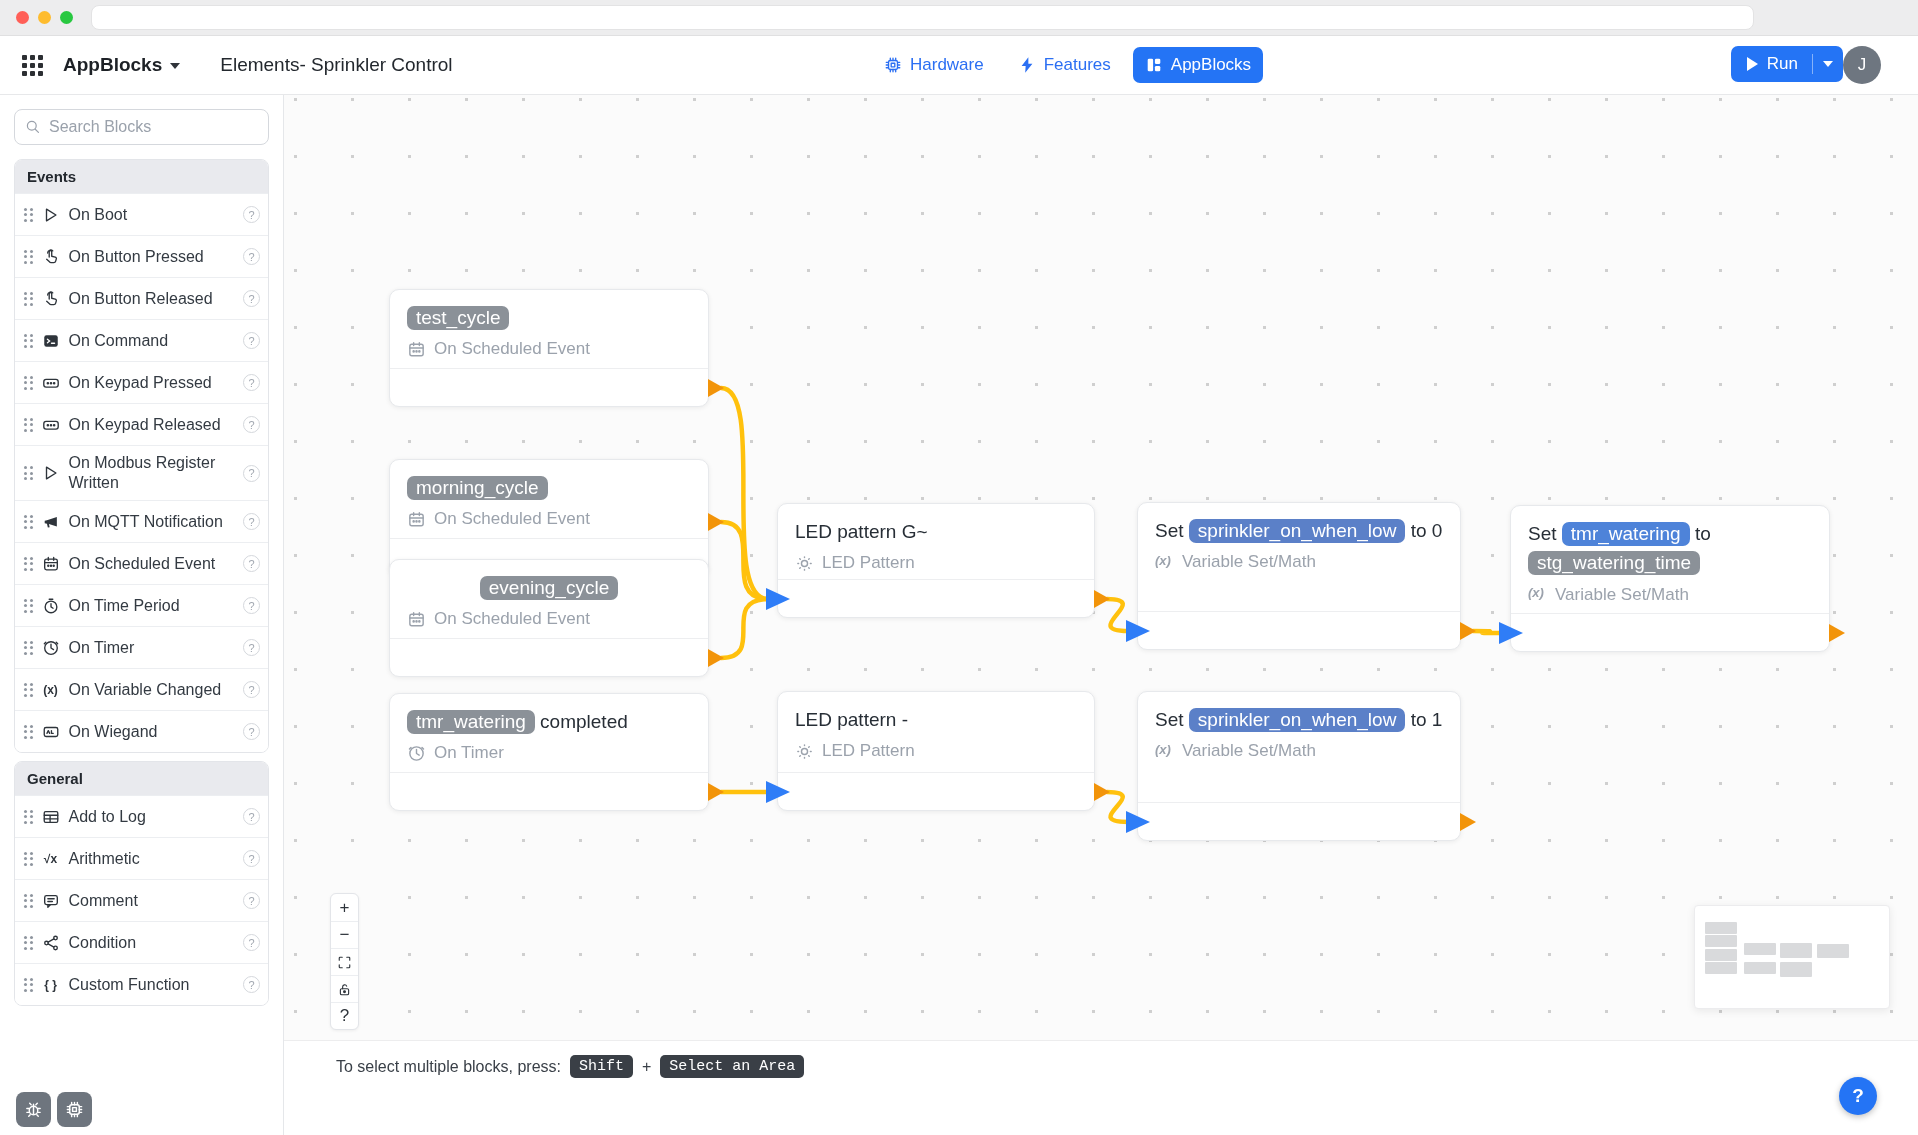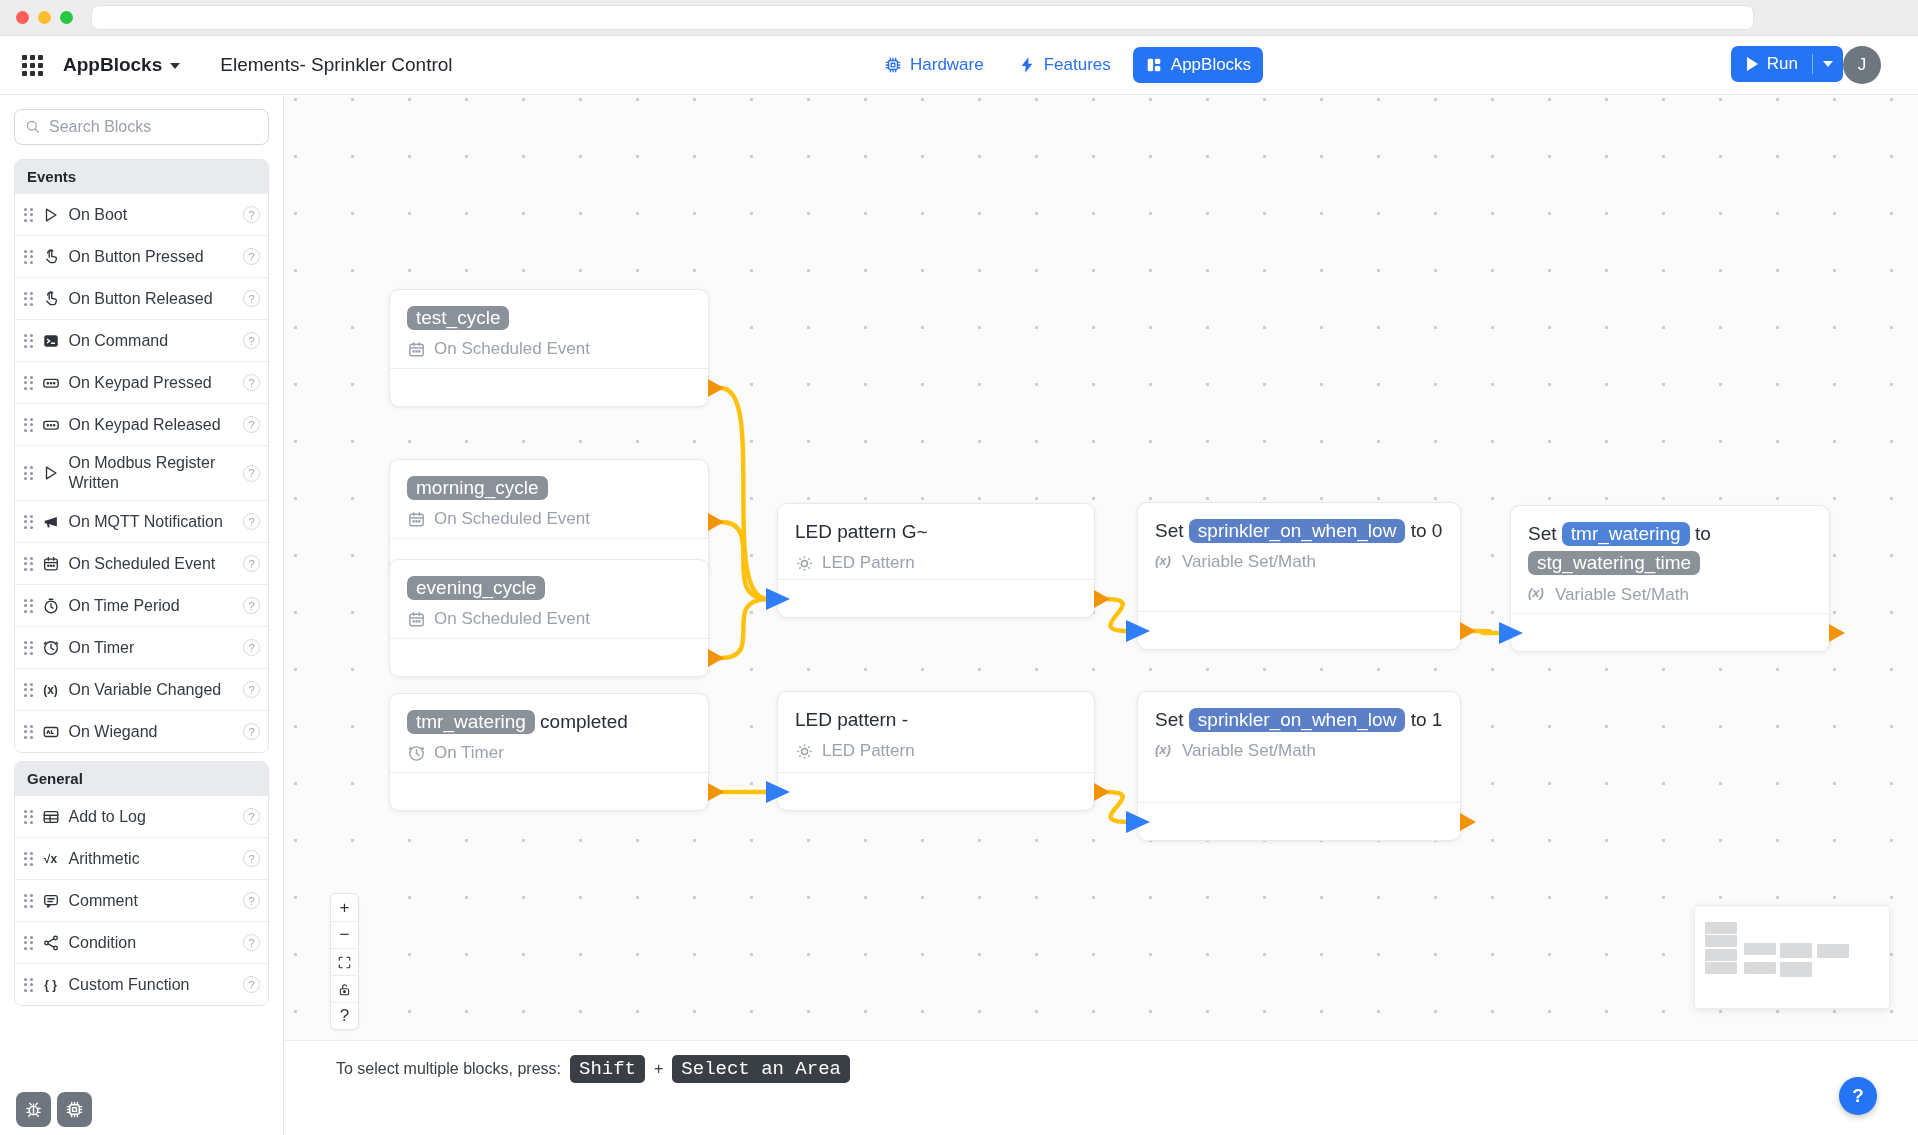--- a/index.html
+++ b/index.html
@@ -69,21 +69,21 @@
 .canvas-controls{position:absolute;left:46px;top:798px;width:29px;background:#fff;border:1px solid #e3e5e9;border-radius:6px;box-shadow:0 1px 3px rgba(0,0,0,.06);z-index:6}
 .ctrl-btn{height:27px;display:flex;align-items:center;justify-content:center;font-size:17px;color:#2e343b;border-top:1px solid #eceef1;cursor:pointer}
 .ctrl-btn:first-child{border-top:0}
 .ctrl-btn .icon{width:15px;height:15px}
 
 .minimap{position:absolute;right:28px;bottom:126px;width:196px;height:104px;background:#fff;border:1px solid #ececee;border-radius:4px;box-shadow:0 2px 8px rgba(0,0,0,.08);z-index:6;cursor:pointer}
 .mini-rect{position:absolute;background:#d9dadc;border-radius:1px}
 
 .hint-strip{position:absolute;left:0;right:0;bottom:0;height:95px;background:#fff;border-top:1px solid #ededee;z-index:4}
 .hint{position:absolute;left:52px;top:14px;display:flex;align-items:center;gap:9px;font-size:16px;color:#3a4048}
-.keycap{background:#3a3f46;color:#fff;font-family:"Liberation Mono","DejaVu Sans Mono",monospace;font-size:19px;padding:3px 9px;border-radius:5px}
+.keycap{background:#3a3f46;color:#fff;font-family:"Liberation Mono","DejaVu Sans Mono",monospace;font-size:15px;padding:3px 9px;border-radius:5px}
 .help-fab{position:absolute;right:41px;bottom:20px;width:38px;height:38px;border-radius:50%;background:#2474f5;color:#fff;display:flex;align-items:center;justify-content:center;font-size:19px;font-weight:700;box-shadow:0 2px 6px rgba(0,0,0,.25);z-index:7;cursor:pointer}
 
 .bl-btns{position:absolute;left:16px;bottom:8px;display:flex;gap:6px;z-index:8}
 .bl-btn{width:35px;height:35px;border-radius:8px;background:#6e757e;color:#fff;display:flex;align-items:center;justify-content:center;cursor:pointer}
 .bl-btn .icon{width:19px;height:19px;color:#fff}
 </style>
 </head>
 <body>
 
 <div class="chrome">
@@ -522,21 +522,21 @@
                 <circle cx="7" cy="12" r="0.6" fill="currentColor"></circle>
                 <circle cx="10" cy="12" r="0.6" fill="currentColor"></circle>
                 <circle cx="13" cy="12" r="0.6" fill="currentColor"></circle>
               </svg>
             </span>
             <span>On Scheduled Event</span>
           </div>
         </div>
         <div class="block-footer"></div>
       </div>
-      <div class="block" style="left: 105px; top: 464px; width: 320px; height: 118px;">
+      <div class="block" style="left: 105px; top: 464px; width: 320px; height: 118px; text-align: center;">
         <div class="block-body">
           <div class="block-title"><span class="pill pill-gray">evening_cycle</span></div>
           <div class="block-sub">
             <span class="icon">
               <svg viewBox="0 0 20 20" fill="none" stroke="currentColor" stroke-width="1.5" stroke-linecap="round" stroke-linejoin="round">
                 <rect x="3" y="4.5" width="14" height="12" rx="2"></rect>
                 <path d="M3 8.5h14M7 2.8v3M13 2.8v3"></path>
                 <circle cx="7" cy="12" r="0.6" fill="currentColor"></circle>
                 <circle cx="10" cy="12" r="0.6" fill="currentColor"></circle>
                 <circle cx="13" cy="12" r="0.6" fill="currentColor"></circle>

